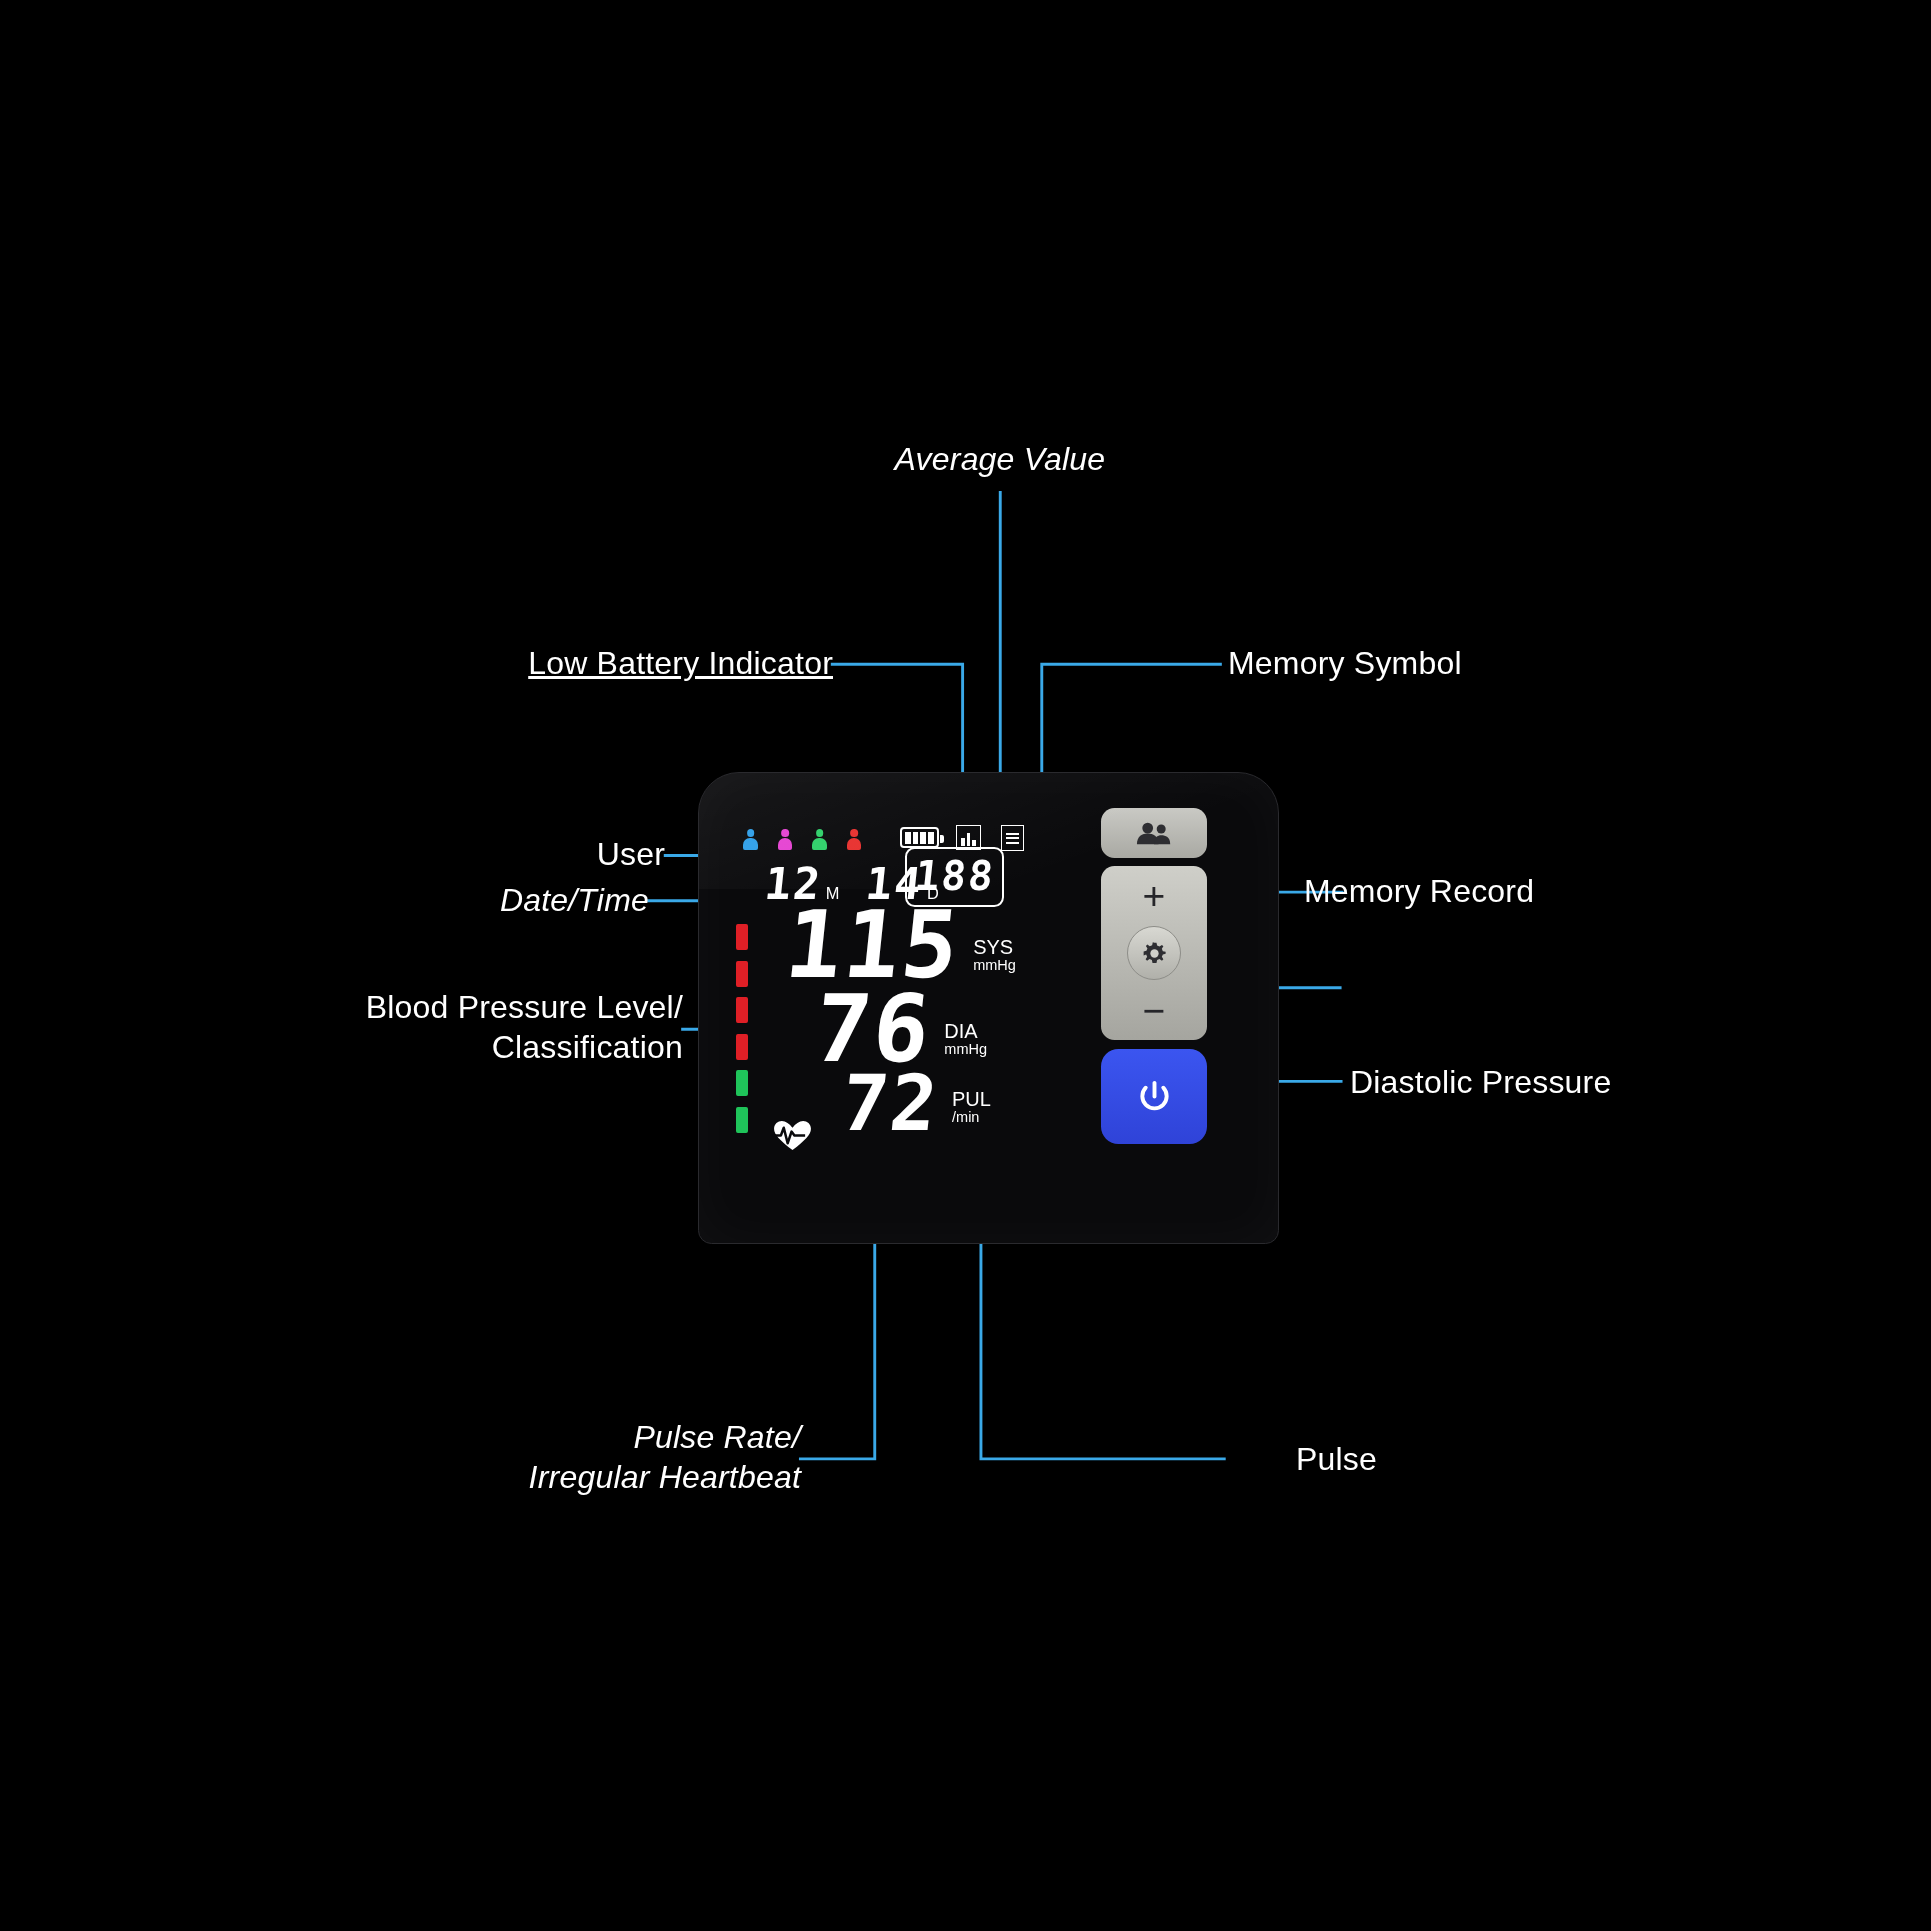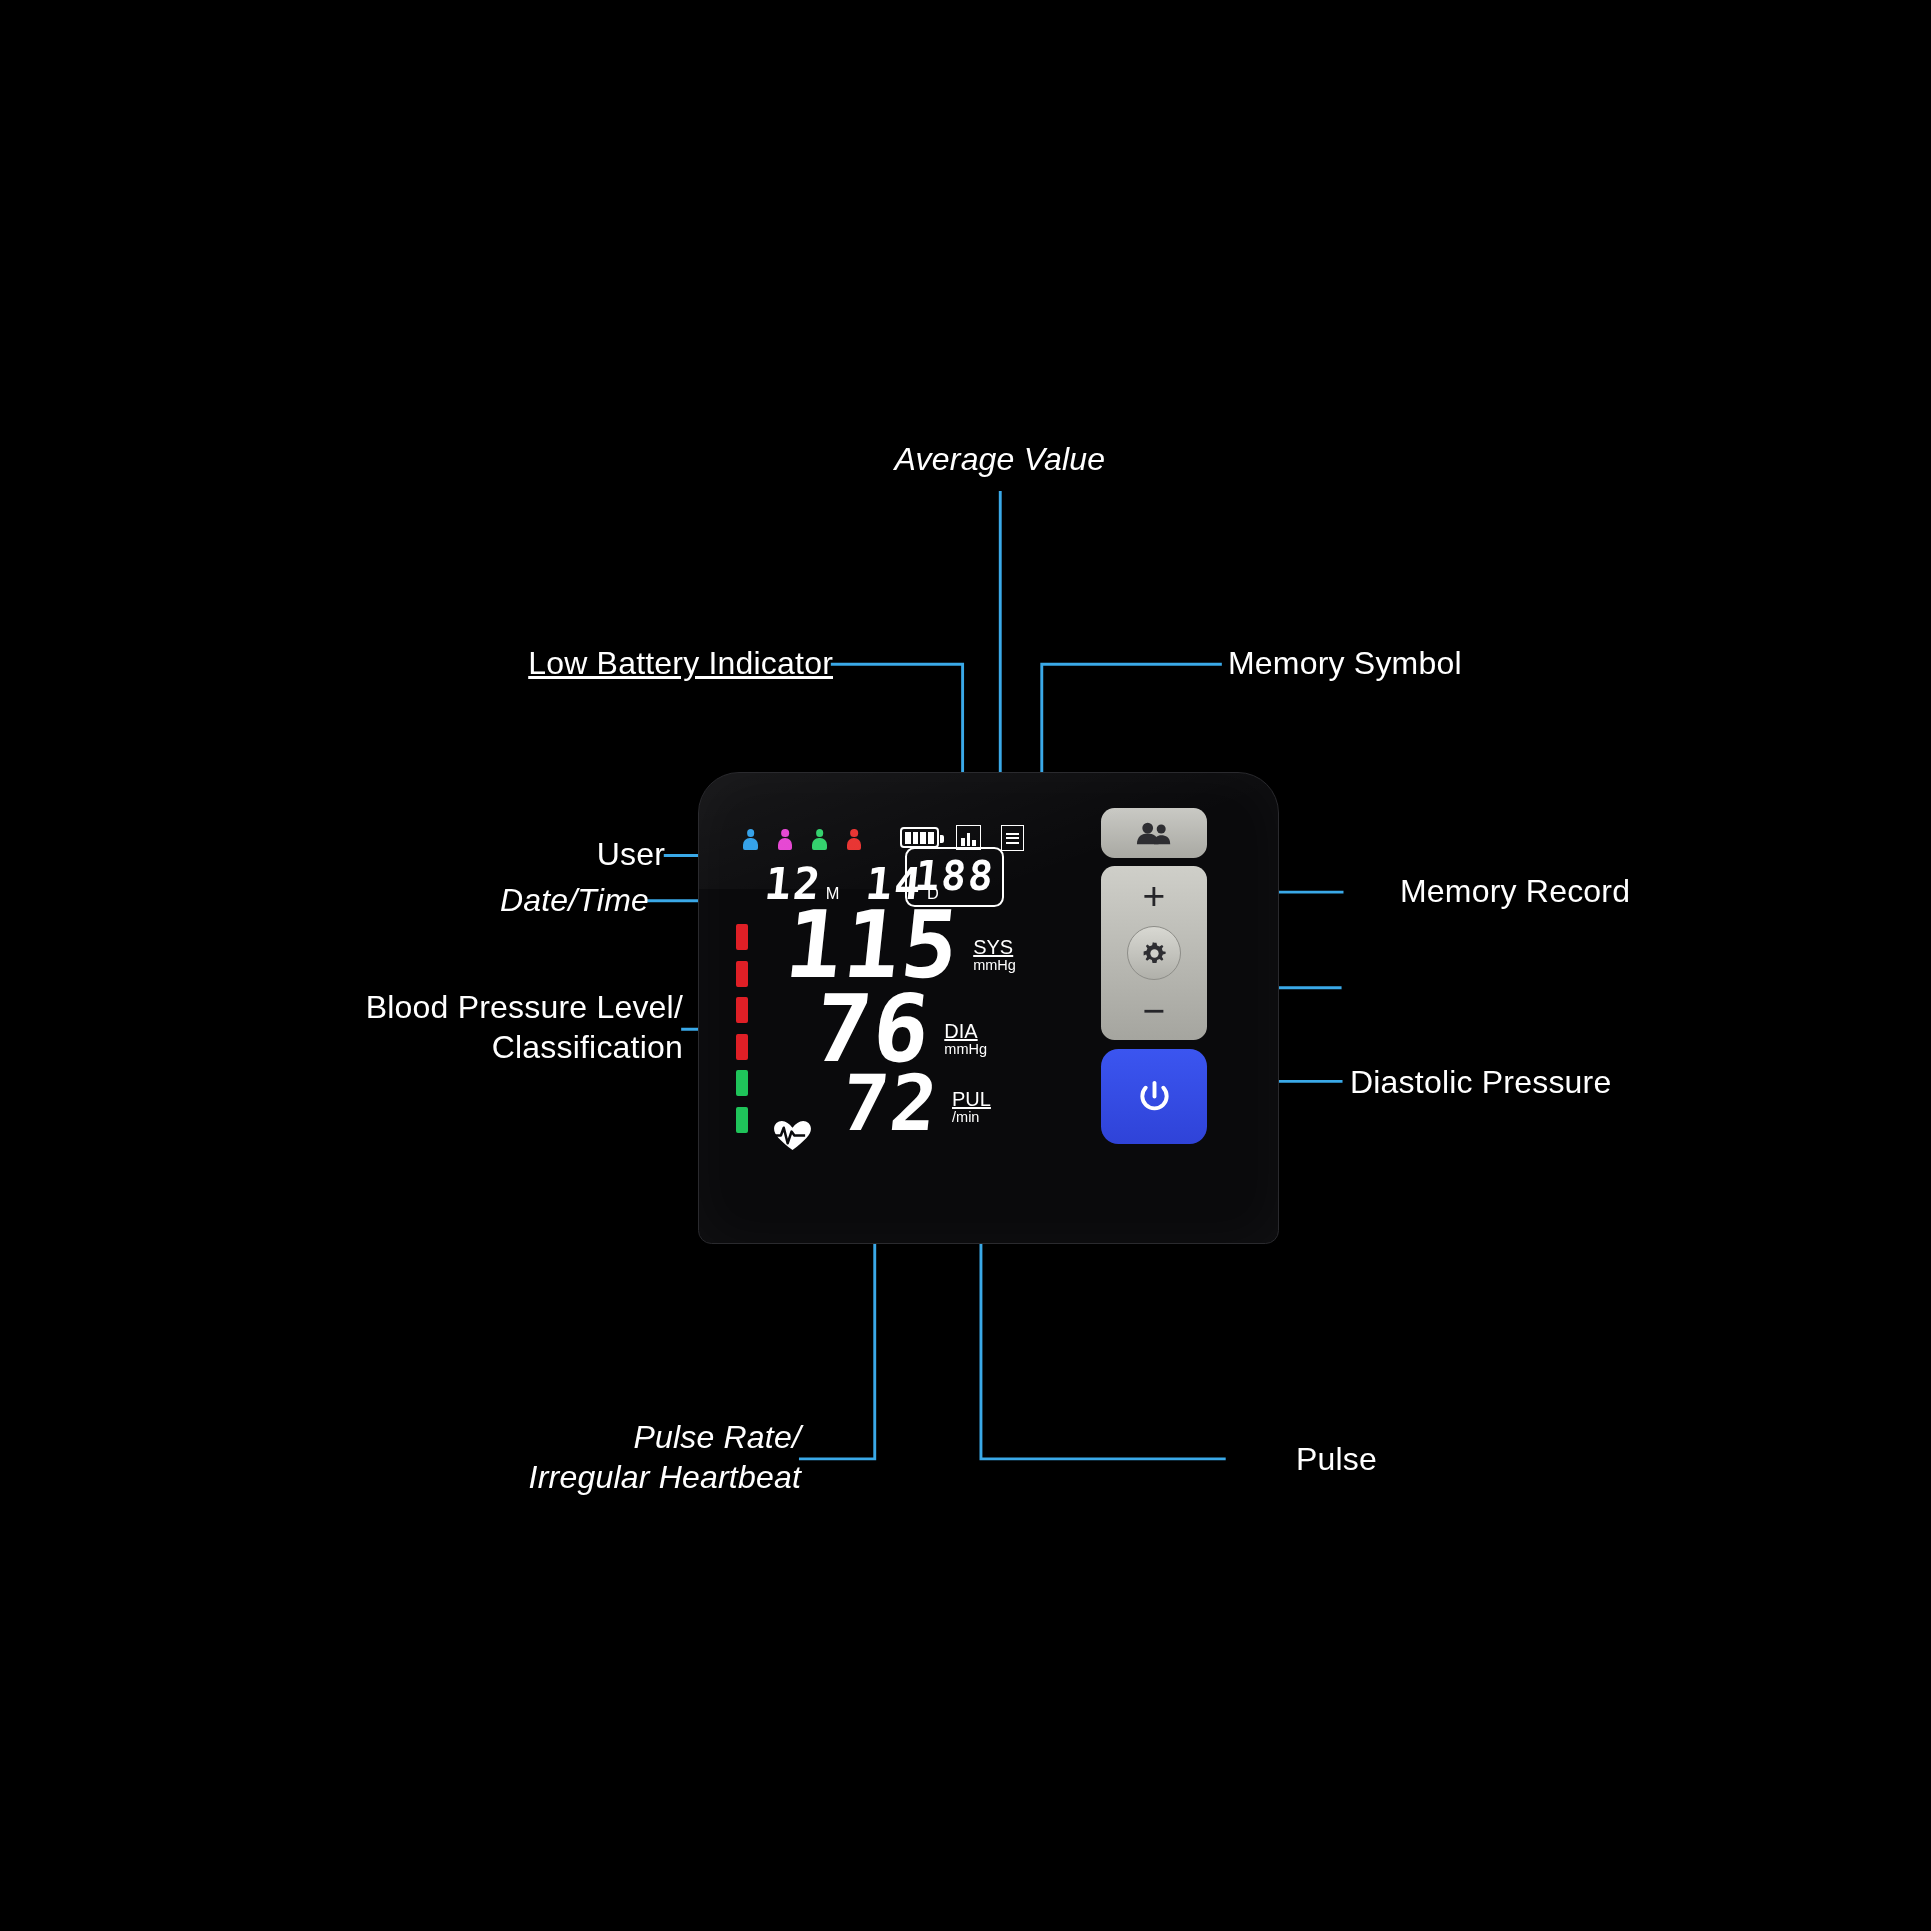--- a/index.html
+++ b/index.html
@@ -182,21 +182,21 @@
   .reading.dia { left: 89px; top: 182px; }
   .reading.pul { left: 116px; top: 263px; }
   .reading.pul .value { font-size: 77px; }
   .unit-block {
     margin-left: 13.5px;
     margin-bottom: 11.6px;
     font-family: "Liberation Sans", sans-serif;
     text-align: left;
     transform: none;
   }
-  .unit-block .big { font-size: 20px; display:block; line-height: 1.1; text-decoration: underline; }
+  .unit-block .big { font-size: 20px; display:block; line-height: 1.1; }
   .unit-block .small { font-size: 14.5px; display:block; line-height: 1.1; }
 
   
   .hb-ic {
     position: absolute;
     left: 46px; top: 311px;
     width: 41px; height: 33px;
   }
 
   
@@ -270,21 +270,21 @@
   <div class="callout center-align" style="left:753px; top:439px; width:494px;">Average Value</div>
 
   <div class="callout right-align" style="left:350px; top:643px; width:483px;text-decoration:underline;">Low Battery Indicator</div>
 
   <div class="callout left-align" style="left:1228px; top:643px; width:483px;">Memory Symbol</div>
 
   <div class="callout right-align" style="left:279px; top:834px; width:386px;">User</div>
 
   <div class="callout right-align" style="left:263px; top:880px; width:386px;font-style:italic;">Date/Time</div>
 
-  <div class="callout left-align" style="left:1400px; top:871px; width:502px;">Memory Record</div>
+  <div class="callout left-align" style="left:1304px; top:871px; width:502px;">Memory Record</div>
 
   <div class="callout right-align" style="left:200px; top:987px; width:483px;">Blood Pressure Level/
 Classification</div>
 
 
   <div class="callout left-align" style="left:1350px; top:1062px; width:502px;">Diastolic Pressure</div>
 
   <div class="callout right-align" style="left:318px; top:1417px; width:483px;font-style:italic;">Pulse Rate/
 Irregular Heartbeat</div>
 

